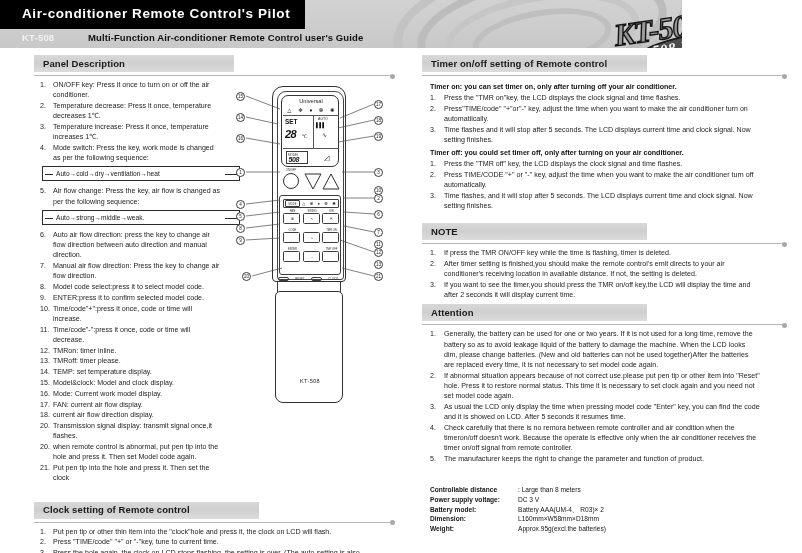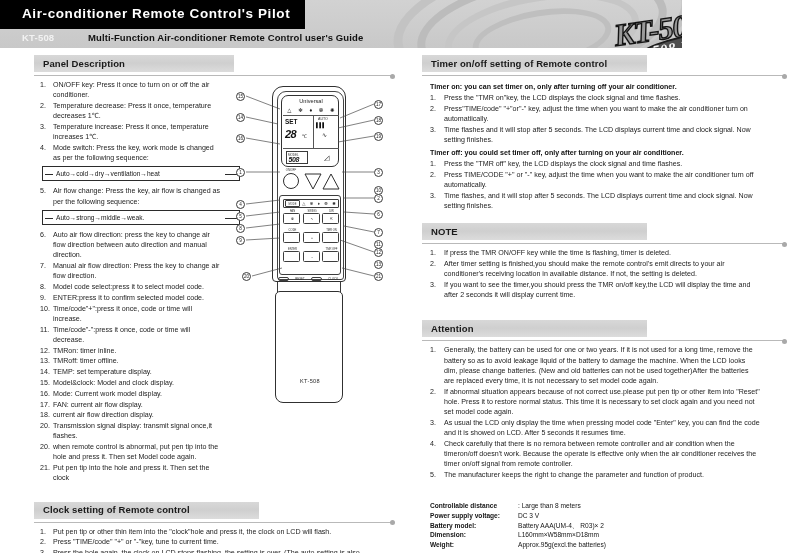--- a/index.html
+++ b/index.html
@@ -403,21 +403,21 @@
           <div class="seqtxt">Auto→strong→middle→weak.</div>
         </div>
         <ol class="num">
           <li><span class="n">6.</span><span>Auto air flow direction: press the key to change air flow direction between auto direction and manual direction.</span></li>
           <li><span class="n">7.</span><span>Manual air flow direction: Press the key to change air flow direction.</span></li>
           <li><span class="n">8.</span><span>Model code select:press it to select model code.</span></li>
           <li><span class="n">9.</span><span>ENTER:press it to confirm selected model code.</span></li>
           <li><span class="n">10.</span><span>Time/code"+":press it once, code or time will increase.</span></li>
           <li><span class="n">11.</span><span>Time/code"-":press it once, code or time will decrease.</span></li>
           <li><span class="n">12.</span><span>TMRon: timer inline.</span></li>
-          <li><span class="n">13.</span><span>TMRoff: timer offline.</span></li>
+          <li><span class="n">13.</span><span>TMRoff: timer please.</span></li>
           <li><span class="n">14.</span><span>TEMP: set temperature display.</span></li>
           <li><span class="n">15.</span><span>Model&amp;clock: Model and clock display.</span></li>
           <li><span class="n">16.</span><span>Mode: Current work model display.</span></li>
           <li><span class="n">17.</span><span>FAN: current air flow display.</span></li>
           <li><span class="n">18.</span><span>current air flow direction display.</span></li>
           <li><span class="n">20.</span><span>Transmission signal display: transmit signal once,it flashes.</span></li>
           <li><span class="n">20.</span><span>when remote control is abnormal, put pen tip into the hole and press it. Then set Model code again.</span></li>
           <li><span class="n">21.</span><span>Put pen tip into the hole and press it. Then set the clock</span></li>
         </ol>
       </div>
@@ -625,21 +625,21 @@
       </div>
       <div class="body-block" style="width:356px">
         <ol class="num">
           <li><span class="n">1.</span><span>If press the TMR ON/OFF key while the time is flashing, timer is deleted.</span></li>
           <li><span class="n">2.</span><span>After timer setting is finished,you should make the remote control's emit directs to your air conditioner's receiving location in available distance. If not, the setting is deleted.</span></li>
           <li><span class="n">3.</span><span>If you want to see the timer,you should press the TMR on/off key,the LCD will display the time and after 2 seconds it will display current time.</span></li>
         </ol>
       </div>
     </div>
 
-    <div class="section" style="margin-top:20px">
+    <div class="section" style="margin-top:4px">
       <div class="sec-head">
         <div class="sec-head-bar wide"></div>
         <div class="sec-head-label">Attention</div>
         <div class="sec-rule"></div>
         <div class="sec-dot"></div>
       </div>
       <div class="body-block" style="width:356px">
         <ol class="num">
           <li><span class="n">1.</span><span>Generally, the battery can be used for one or two years. If it is not used for a long time, remove the battery so as to avoid leakage liquid of the battery to damage the machine. When the LCD looks dim, please change batteries. (New and old batteries can not be used together)After the batteries are replaced every time, it is not necessary to set model code again.</span></li>
           <li><span class="n">2.</span><span>If abnormal situation appears because of not correct use.please put pen tip or other item into "Reset" hole. Press it to restore normal status. This time it is necessary to set clock again and you need not set model code again.</span></li>

